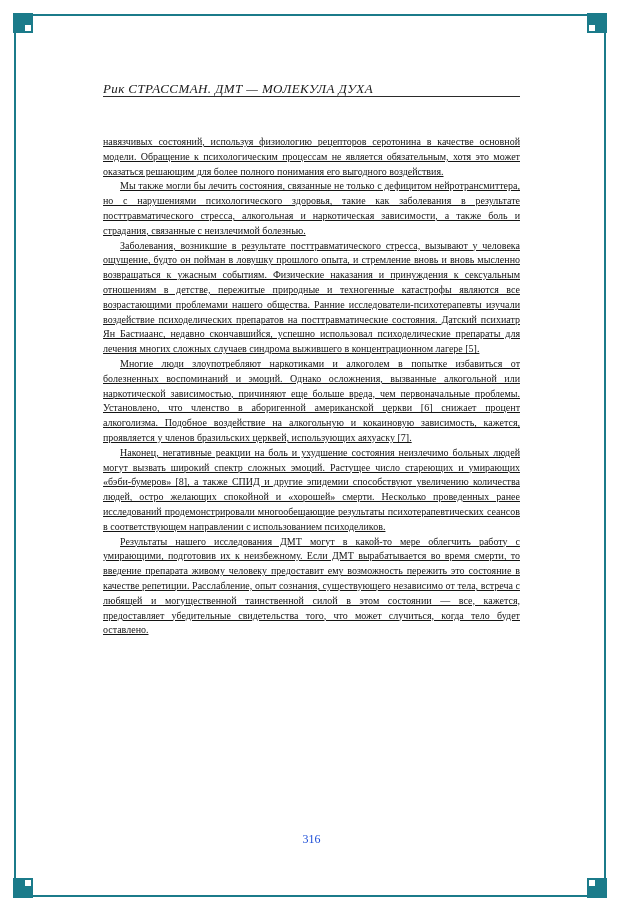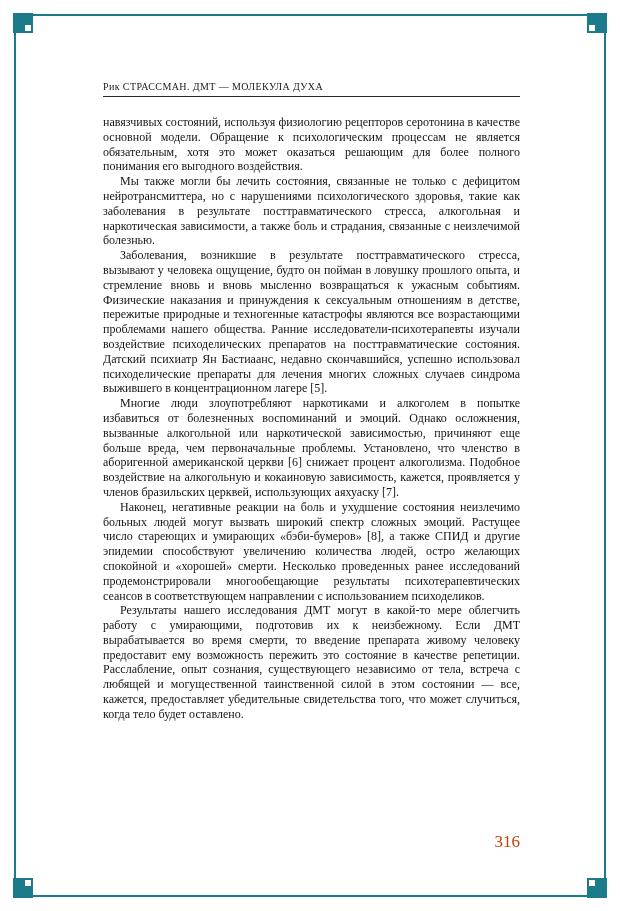--- a/index.html
+++ b/index.html
@@ -47,61 +47,63 @@
   .corner.tr::after { left: 2px; bottom: 2px; }
   .corner.bl::after { right: 2px; top: 2px; }
   .corner.br::after { left: 2px; top: 2px; }
 
   
   .running-header {
     position: absolute;
     left: 103px;
     width: 417px;
     top: 81px;
-    font-size: 10px;
+    font-size: 13px;
     letter-spacing: 0.4px;
     color: #1a1a1a;
     white-space: nowrap;
+    font-style: italic;
   }
   .header-rule {
     position: absolute;
     left: 103px;
     width: 417px;
     top: 96px;
     height: 0;
     border-top: 1px solid #2a2a2a;
   }
 
   
   .body-text {
     position: absolute;
     left: 103px;
     width: 417px;
-    top: 115px;
-    font-size: 12px;
+    top: 135px;
+    font-size: 10px;
     line-height: 14.8px;
     text-align: justify;
+    text-decoration: underline;
   }
   .body-text p {
     margin: 0;
     text-indent: 17px;
   }
   .body-text p:first-child {
     text-indent: 0;
   }
 
   
   .page-number {
     position: absolute;
     left: 103px;
     width: 417px;
     top: 832px;
-    text-align: right;
-    font-size: 17px;
-    color: #c2410c;
+    text-align: center;
+    font-size: 12px;
+    color: #1d4ed8;
   }
 </style>
 </head>
 <body>
 
 <div class="page">
 
   <div class="frame">
     <div class="corner tl"></div>
     <div class="corner tr"></div>

